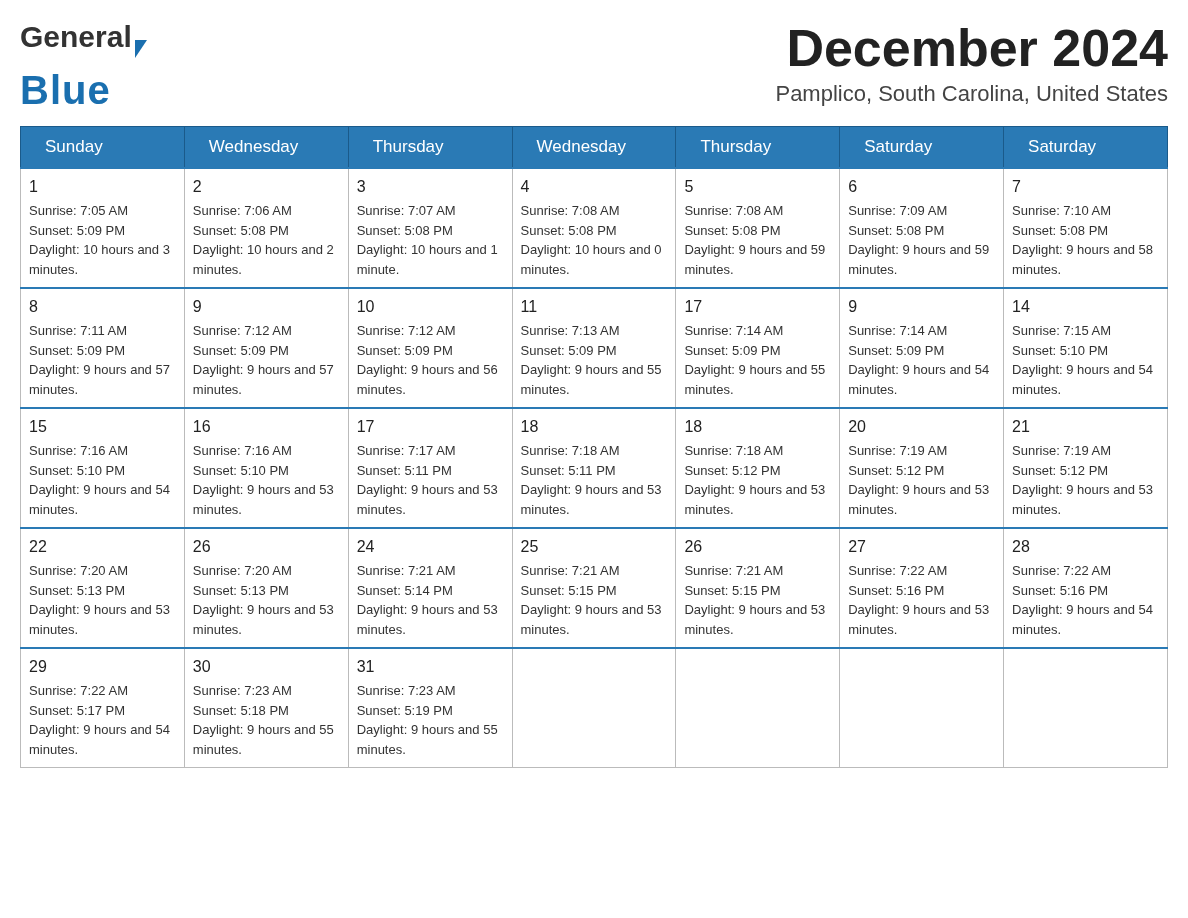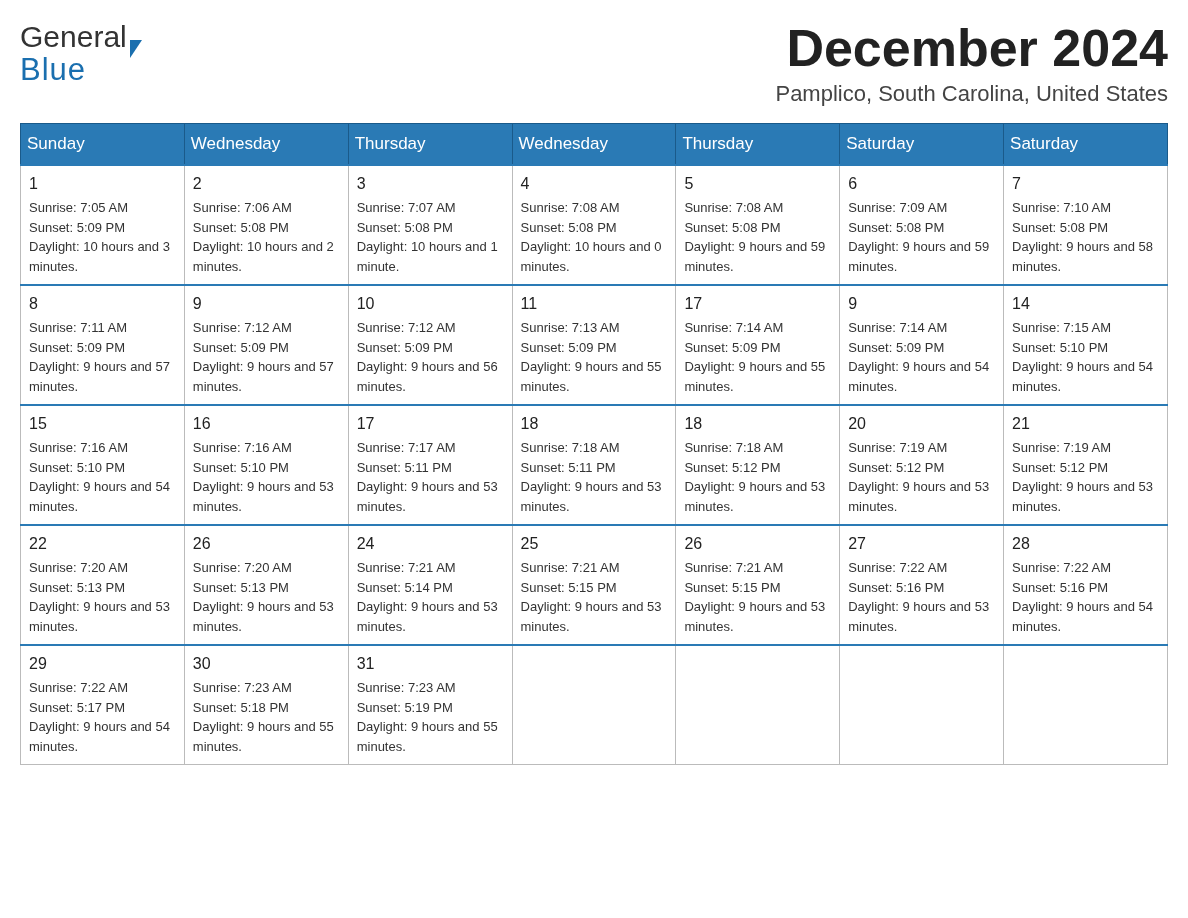--- a/index.html
+++ b/index.html
@@ -31,21 +31,21 @@
       margin-top: 4px;
     }
     .calendar {
       width: 100%;
       border-collapse: collapse;
       border: 1px solid #999;
     }
     .calendar th {
       background-color: #2a7ab5;
       color: #ffffff;
-      padding: 10px 6px;
+      padding: 10px 24px;
       font-size: 17px;
       font-weight: normal;
       text-align: left;
       border: 1px solid #1a5a8a;
     }
     .calendar td {
       vertical-align: top;
       padding: 6px 8px 8px 8px;
       border: 1px solid #bbbbbb;
       width: 14.28%;
@@ -67,21 +67,21 @@
       border-top: 2px solid #2a7ab5;
     }
     .calendar tbody tr td {
       border-top: 2px solid #2a7ab5;
     }
     .empty-cell {
       background: #fff;
     }
     .logo-general {
       font-size: 30px;
-      font-weight: normal;
+      font-weight: bold;
       color: #333;
     }
     .logo-arrow {
       width: 0;
       height: 0;
       border-style: solid;
       border-width: 18px 12px 0 0;
       border-color: #1a6faf transparent transparent transparent;
       display: inline-block;
       margin-left: 3px;
@@ -90,24 +90,25 @@
     .logo-block {
       display: flex;
       flex-direction: column;
     }
     .logo-line1 {
       display: flex;
       align-items: flex-end;
     }
     .logo-line2 {
       color: #1a6faf;
-      font-size: 31px;
-      font-weight: normal;
+      font-size: 40px;
+      font-weight: bold;
       letter-spacing: 1px;
       line-height: 1;
+      margin-top: 16px;
     }
   </style>
 </head>
 <body>
 
 <div class="header">
   <div class="logo-block">
     <div class="logo-line1">
       <span class="logo-general">General</span>
       <span class="logo-arrow"></span>

